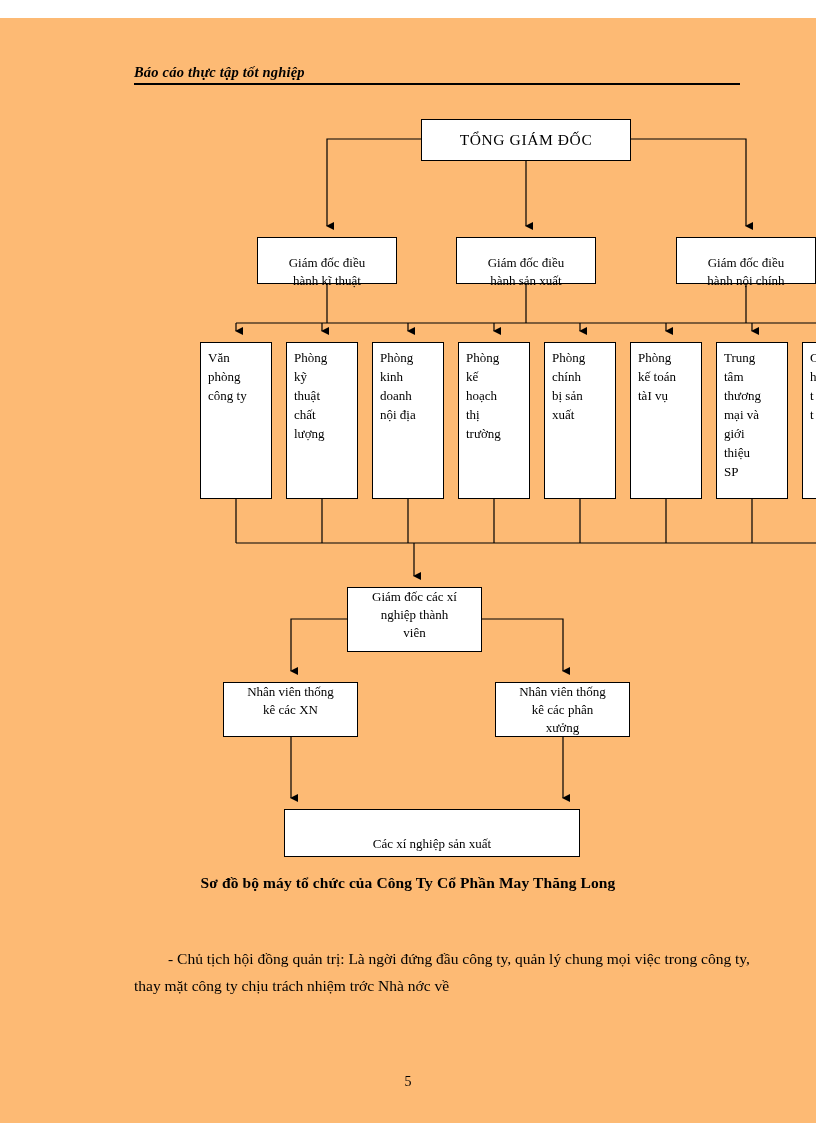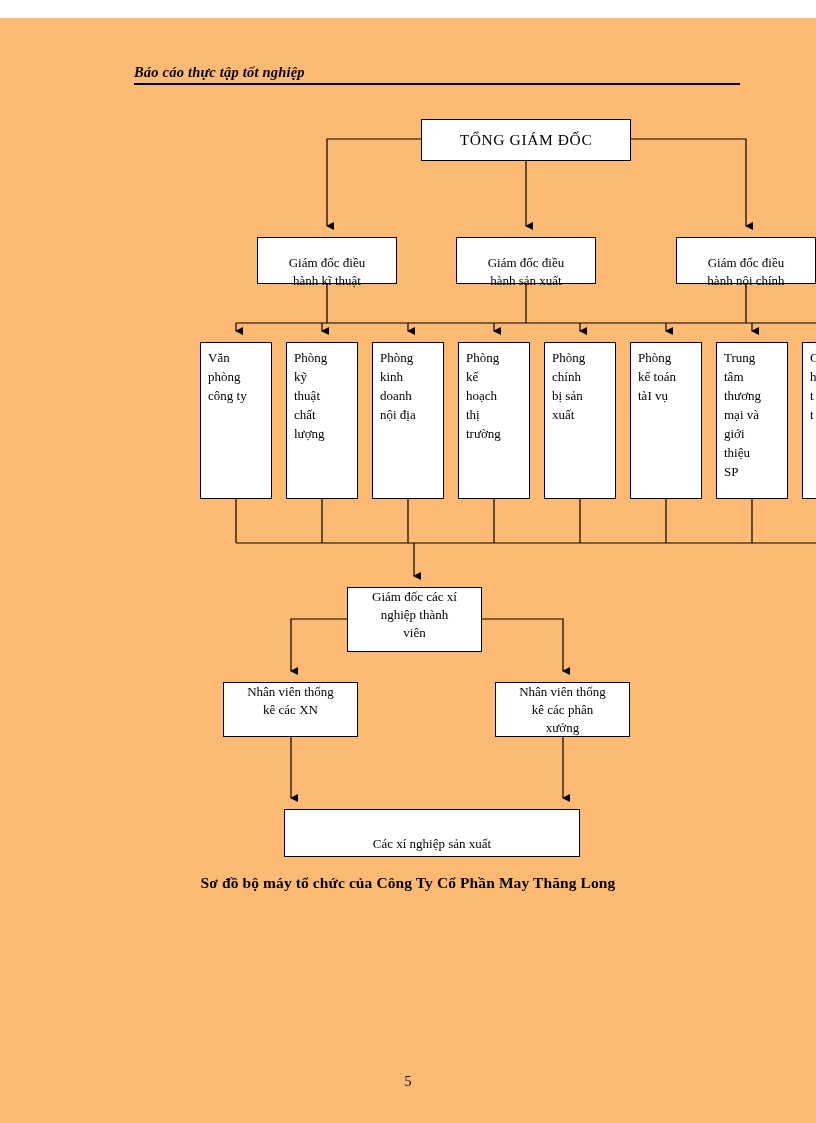--- a/index.html
+++ b/index.html
@@ -359,18 +359,19 @@
 
     <div class="node node-prod center">
       <span class="node-text">Các xí nghiệp sản xuất</span>
     </div>
 
   </div>
 
   <div class="chart-caption">Sơ đồ bộ máy tổ chức của Công Ty Cổ Phần May Thăng Long</div>
 
   <div class="body-copy">
+    <p class="para"><span class="indent"></span><span>- Chủ tịch hội đồng quản trị: Là ngời  đứng đầu công ty, quản lý chung mọi việc trong công ty, thay mặt công ty chịu trách nhiệm trớc  Nhà nớc  về</span></p>
   </div>
 
   <div class="folio">5</div>
   <div class="page-bottom-rule"></div>
 
 </div>
 
 </body></html>

